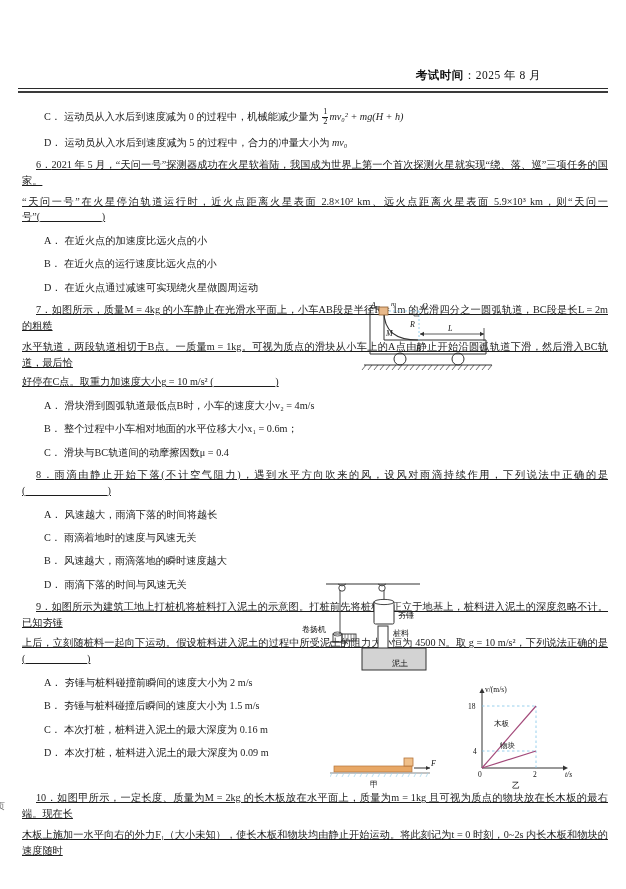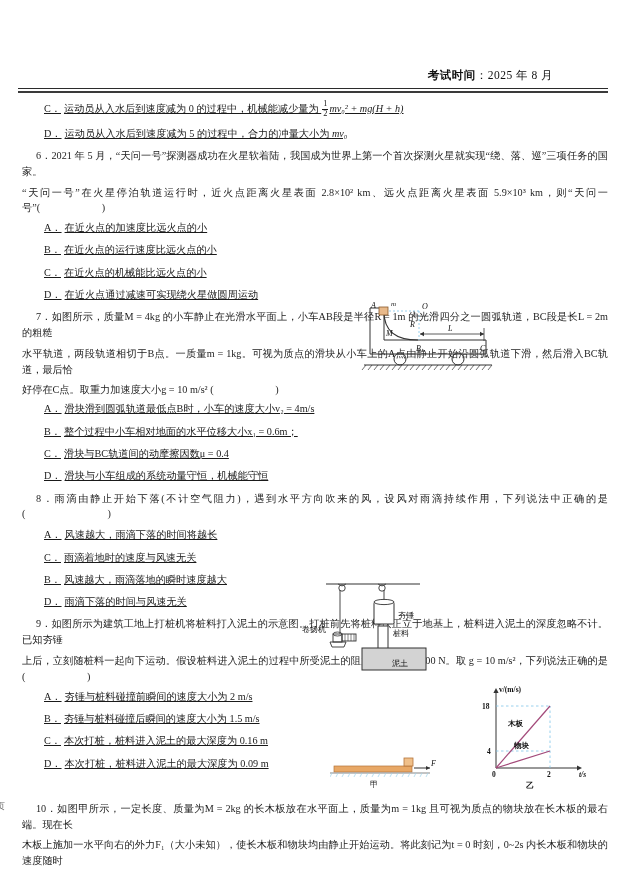--- a/index.html
+++ b/index.html
@@ -24,21 +24,20 @@
     position: absolute;
     top: 68px;
     left: 0;
     width: 542px;
     text-align: right;
     padding-right: 1px;
     box-sizing: border-box;
     font-size: 11.5px;
     letter-spacing: .5px;
     color: #111;
-    margin-left: 12px;
   }
   .exam-header .label { font-weight: 600; }
   .header-rule {
     position: absolute;
     top: 88px;
     left: 18px;
     width: 590px;
     border-top: 1px solid #2b2b2b;
     border-bottom: 2px solid #3a3a3a;
     height: 2px;
@@ -50,31 +49,31 @@
     top: 100px;
     left: 22px;
     width: 586px;
   }
   .qline {
     font-size: 10.2px;
     line-height: 1.55;
     color: #1c1c1c;
     margin: 0 0 4px 0;
     text-align: justify;
+    text-decoration: underline;
   }
   .qstem {
     text-indent: 14px;
     margin-bottom: 5px;
   }
   .opt {
     padding-left: 22px;
-    margin: 0 0 7px 0;
+    margin: 8px 0 7px 0;
     font-size: 10.2px;
     line-height: 1.5;
-    text-decoration: underline;
   }
   .opt .tag { margin-right: 3px; }
   .blank-paren { letter-spacing: 18px; }
   em, .it { font-style: italic; font-family: "Liberation Serif", serif; }
 
   
   .frac {
     display: inline-block;
     vertical-align: -0.45em;
     text-align: center;
@@ -109,25 +108,24 @@
   .fig-q10a {
     position: absolute;
     left: 330px;
     top: 752px;
     width: 110px;
     height: 40px;
   }
   
   .fig-q10b {
     position: absolute;
-    left: 466px;
+    left: 452px;
     top: 680px;
     width: 130px;
     height: 110px;
-    font-weight: bold;
   }
   .fig-q10b svg, .fig-q10a svg { display: block; }
 
   .page-foot {
     position: absolute;
     left: -4px;
     top: 800px;
     font-size: 9px;
     color: #6b6b6b;
   }
@@ -152,32 +150,30 @@
     </p>
 
     <p class="qline qstem">
       <span>6．</span><span>2021 年 5 月，“天问一号”探测器成功在火星软着陆，我国成为世界上第一个首次探测火星就实现“绕、落、巡”三项任务的国家。</span>
     </p>
     <p class="qline">
       <span>“天问一号”在火星停泊轨道运行时，近火点距离火星表面 2.8×10² km、远火点距离火星表面 5.9×10³ km，则“天问一号”(</span><span class="blank-paren">&nbsp;&nbsp;&nbsp;</span><span>)</span>
     </p>
     <p class="opt"><span class="tag">A．</span><span>在近火点的加速度比远火点的小</span></p>
     <p class="opt"><span class="tag">B．</span><span>在近火点的运行速度比远火点的小</span></p>
-    <p class="opt"><span class="tag">C．</span><span>在近火点的机械能比远火点的小</span></p>
     <p class="opt"><span class="tag">D．</span><span>在近火点通过减速可实现绕火星做圆周运动</span></p>
 
     <p class="qline qstem" style="margin-top:6px;">
       <span>7．</span><span>如图所示，质量M = 4kg 的小车静止在光滑水平面上，小车AB段是半径R = 1m 的光滑四分之一圆弧轨道，BC段是长L = 2m 的粗糙</span>
     </p>
     <p class="qline"><span>水平轨道，两段轨道相切于B点。一质量m = 1kg。可视为质点的滑块从小车上的A点由静止开始沿圆弧轨道下滑，然后滑入BC轨道，最后恰</span></p>
     <p class="qline"><span>好停在C点。取重力加速度大小g = 10 m/s² (</span><span class="blank-paren">&nbsp;&nbsp;&nbsp;</span><span>)</span></p>
     <p class="opt" style="width:330px;"><span class="tag">A．</span><span>滑块滑到圆弧轨道最低点B时，小车的速度大小v₂ = 4m/s</span></p>
     <p class="opt" style="width:330px;"><span class="tag">B．</span><span>整个过程中小车相对地面的水平位移大小x₁ = 0.6m；</span></p>
     <p class="opt" style="width:330px;"><span class="tag">C．</span><span>滑块与BC轨道间的动摩擦因数μ = 0.4</span></p>
-    <p class="opt" style="width:330px;"><span class="tag">D．</span><span>滑块与小车组成的系统动量守恒，机械能守恒</span></p>
 
     <p class="qline qstem" style="margin-top:4px;">
       <span>8．</span><span>雨滴由静止开始下落(不计空气阻力)，遇到水平方向吹来的风，设风对雨滴持续作用，下列说法中正确的是(</span><span class="blank-paren">&nbsp;&nbsp;&nbsp;&nbsp;</span><span>)</span>
     </p>
     <p class="opt"><span class="tag">A．</span><span>风速越大，雨滴下落的时间将越长</span></p>
     <p class="opt"><span class="tag">C．</span><span>雨滴着地时的速度与风速无关</span></p>
     <p class="opt"><span class="tag">B．</span><span>风速越大，雨滴落地的瞬时速度越大</span></p>
     <p class="opt"><span class="tag">D．</span><span>雨滴下落的时间与风速无关</span></p>
 
     <p class="qline qstem" style="margin-top:6px;">

